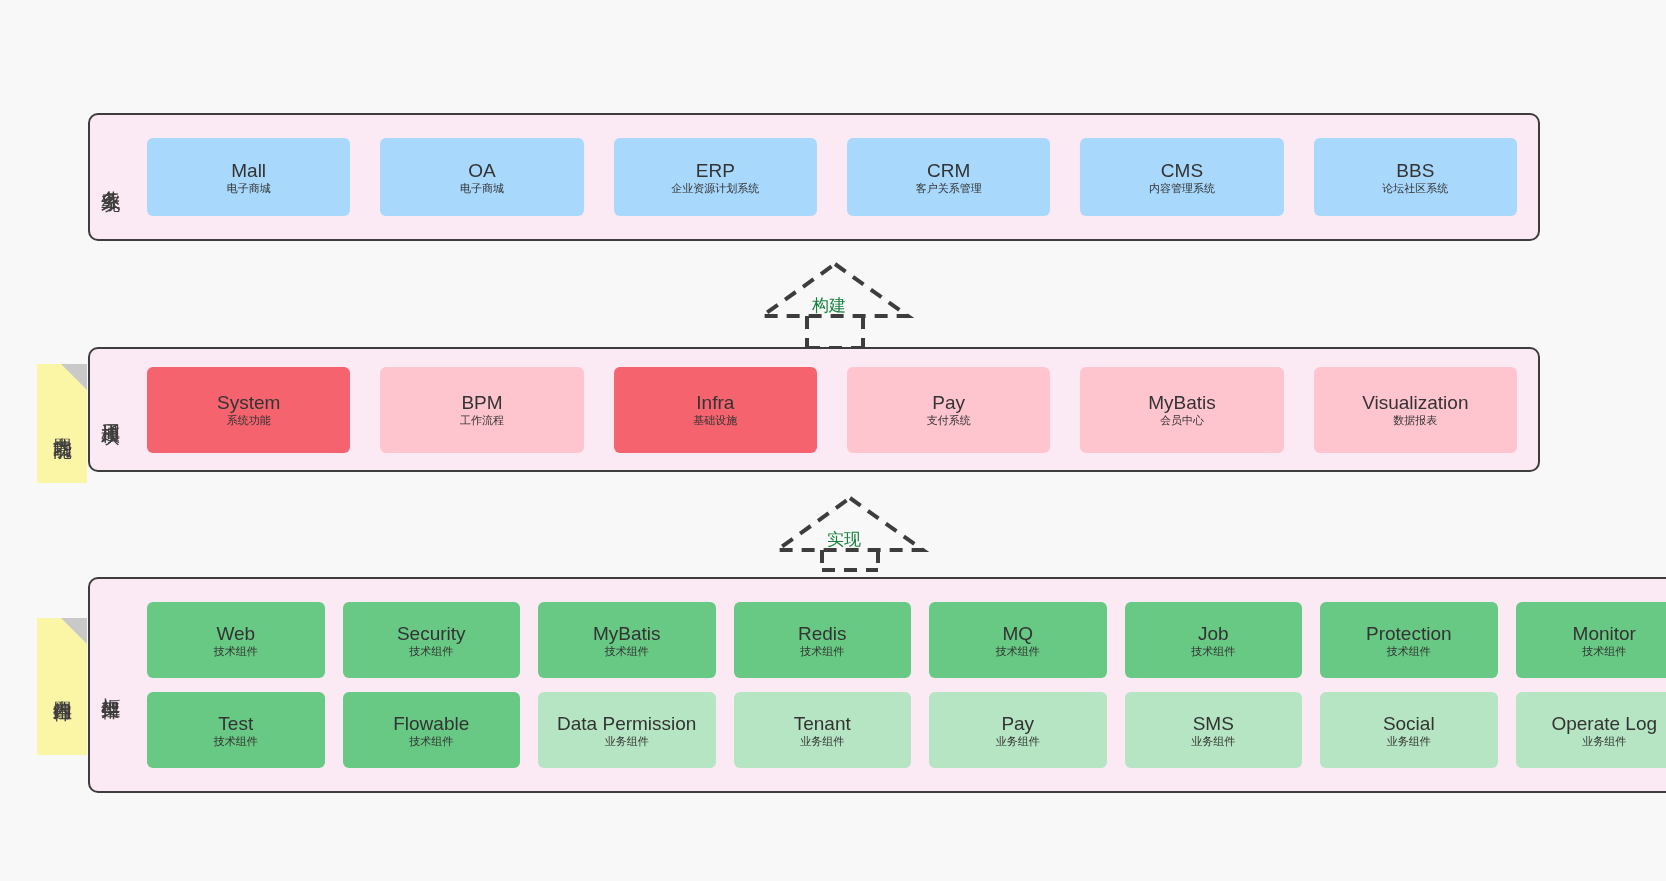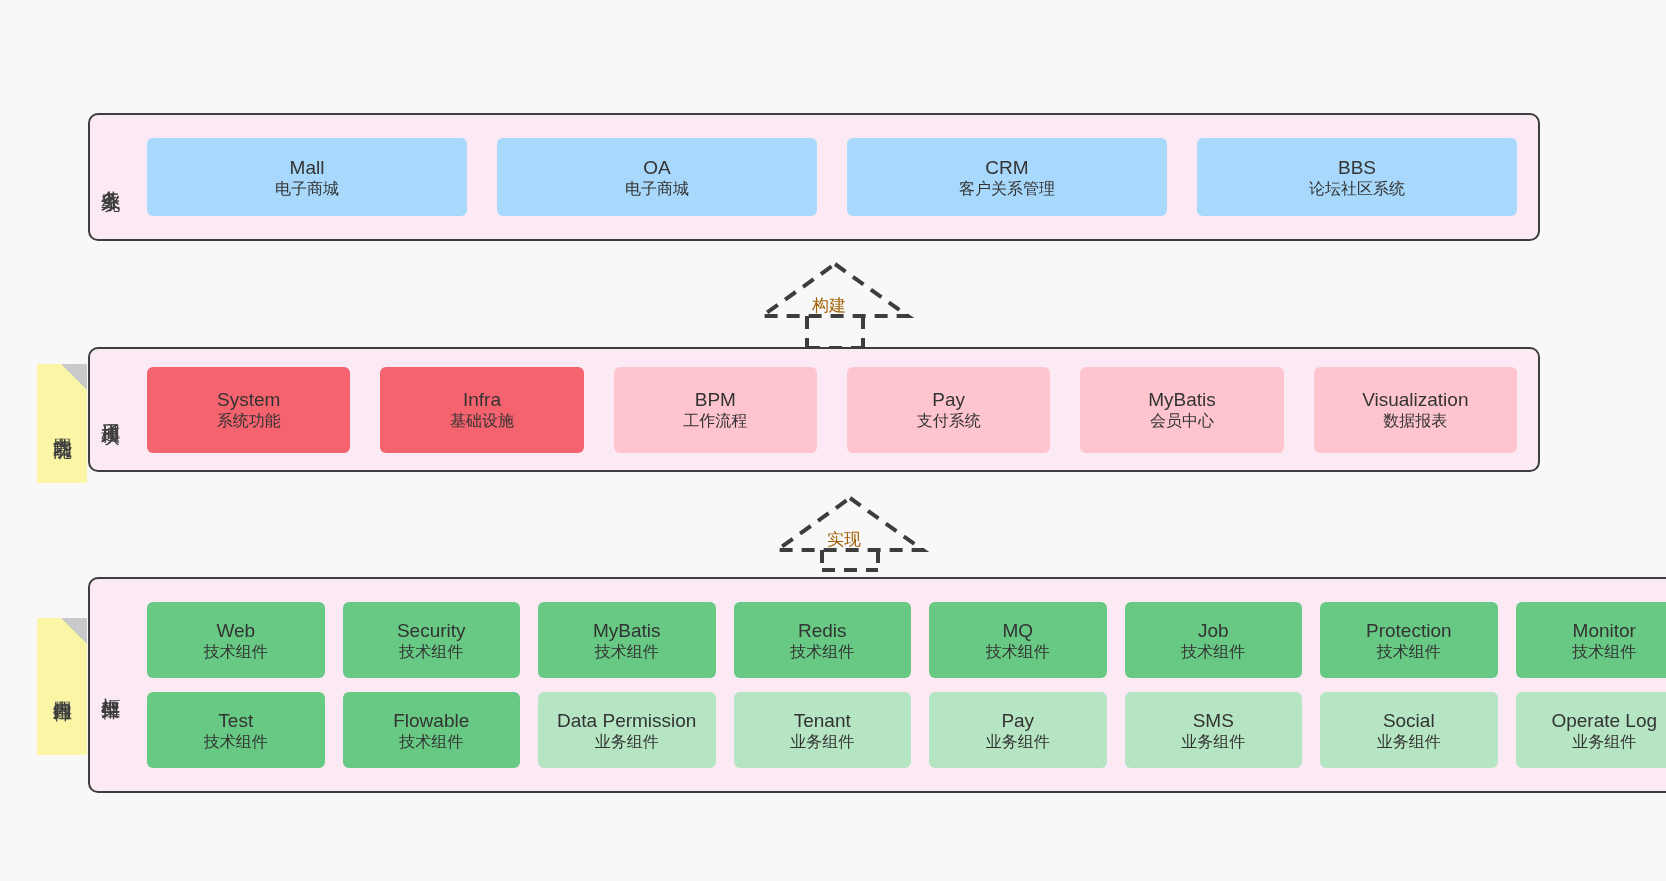--- a/index.html
+++ b/index.html
@@ -78,21 +78,21 @@
     display: flex;
     flex-direction: column;
     align-items: center;
     justify-content: center;
     text-align: center;
     line-height: 1.22;
     box-sizing: border-box;
     padding: 4px 4px;
   }
   .cell .t1 { font-size: 19px; }
-  .cell .t2 { font-size: 16px; }
+  .cell .t2 { font-size: 11px; }
 
   .biz-cell   { background: #a8d8fb; height: 78px; }
   .mod-cell   { background: #ffc5cf; height: 86px; }
   .mod-cell.hot { background: #f4636e; }
   .fw-cell    { background: #67c983; height: 76px; }
   .fw-cell.biz { background: #b5e5c2; }
 
   
   .note {
     position: absolute;
@@ -121,21 +121,21 @@
   }
 
   
   .arrow {
     position: absolute;
   }
   .arrow svg { display: block; overflow: visible; }
   .arrow-label {
     position: absolute;
     font-size: 17px;
-    color: #a16207;
+    color: #15803d;
     background: transparent;
     white-space: nowrap;
     user-select: none;
   }
 </style>
 </head>
 <body>
 
 <div id="canvas">
 
@@ -144,22 +144,30 @@
     <div class="layer-body" id="business-body">
         <div class="cell biz-cell">
           <div class="t1">Mall</div>
           <div class="t2">电子商城</div>
         </div>
         <div class="cell biz-cell">
           <div class="t1">OA</div>
           <div class="t2">电子商城</div>
         </div>
         <div class="cell biz-cell">
+          <div class="t1">ERP</div>
+          <div class="t2">企业资源计划系统</div>
+        </div>
+        <div class="cell biz-cell">
           <div class="t1">CRM</div>
           <div class="t2">客户关系管理</div>
+        </div>
+        <div class="cell biz-cell">
+          <div class="t1">CMS</div>
+          <div class="t2">内容管理系统</div>
         </div>
         <div class="cell biz-cell">
           <div class="t1">BBS</div>
           <div class="t2">论坛社区系统</div>
         </div>
       </div>
   </div>
 
   <div class="arrow" id="arrow-build" style="left:750px; top:258px; width:170px; height:92px;">
     <svg width="170" height="92" viewBox="0 0 170 92" fill="none">
@@ -178,27 +186,27 @@
     <span>内置功能</span>
   </div>
 
   <div class="layer" id="layer-modules" style="left:88px; top:347px; width:1452px; height:125px;">
     <div class="layer-title">通用模块</div>
     <div class="layer-body" id="modules-body">
         <div class="cell mod-cell hot">
           <div class="t1">System</div>
           <div class="t2">系统功能</div>
         </div>
+        <div class="cell mod-cell">
+          <div class="t1">BPM</div>
+          <div class="t2">工作流程</div>
+        </div>
         <div class="cell mod-cell hot">
           <div class="t1">Infra</div>
           <div class="t2">基础设施</div>
-        </div>
-        <div class="cell mod-cell">
-          <div class="t1">BPM</div>
-          <div class="t2">工作流程</div>
         </div>
         <div class="cell mod-cell">
           <div class="t1">Pay</div>
           <div class="t2">支付系统</div>
         </div>
         <div class="cell mod-cell">
           <div class="t1">MyBatis</div>
           <div class="t2">会员中心</div>
         </div>
         <div class="cell mod-cell">

